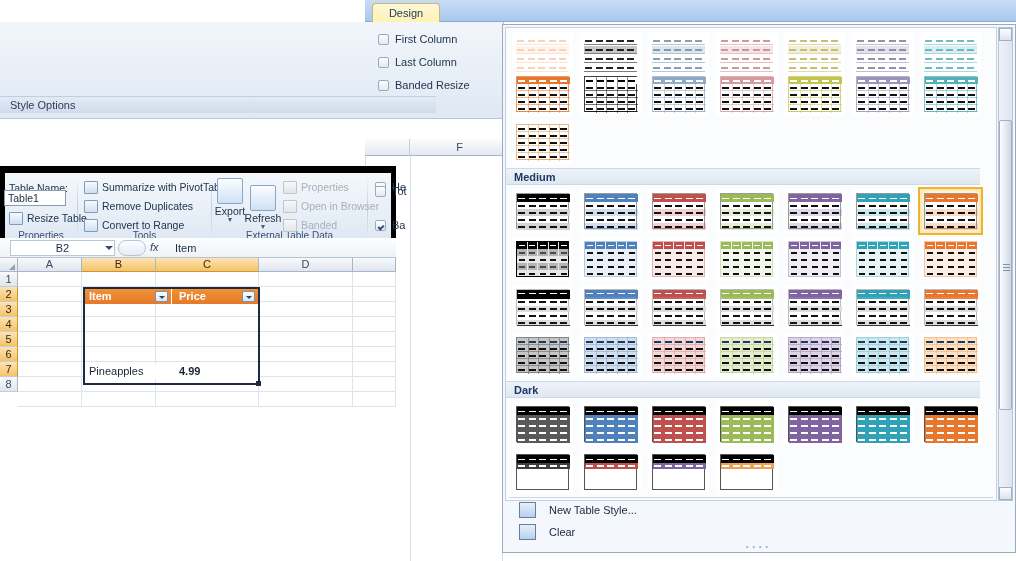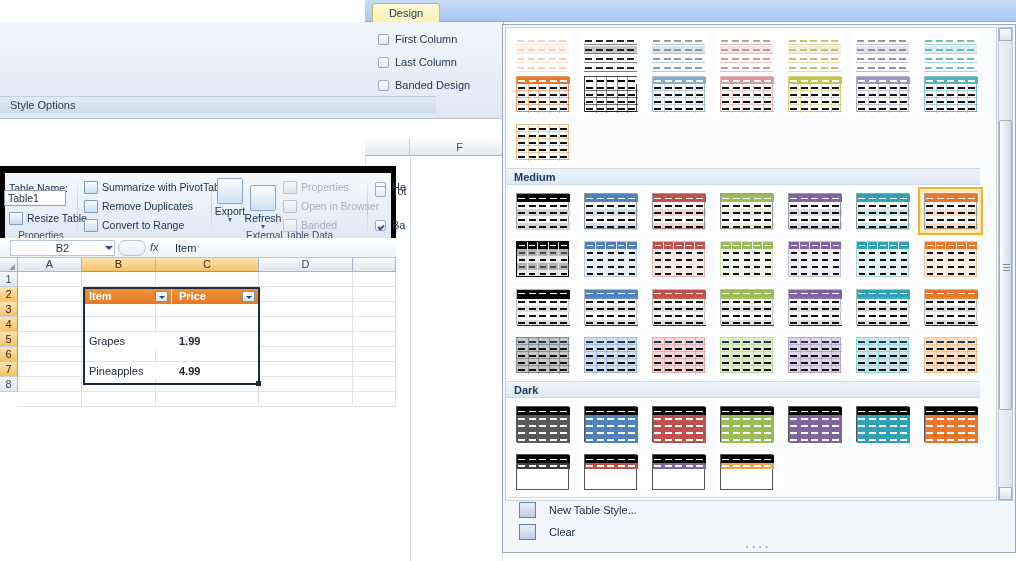--- a/index.html
+++ b/index.html
@@ -171,32 +171,35 @@
 <div id="ribbon"></div>
 <div id="ribbon-right-edge"></div>
 
 <div class="rib-chk" style="left:378px;top:33px;">
   <span class="chkbox"></span><span>First Column</span>
 </div>
 <div class="rib-chk" style="left:378px;top:56px;">
   <span class="chkbox"></span><span>Last Column</span>
 </div>
 <div class="rib-chk" style="left:378px;top:79px;">
-  <span class="chkbox"></span><span>Banded Design</span>
+  <span class="chkbox"></span><span>Banded Resize</span>
 </div>
 <div id="rib-grouplabel">Style Options</div>
 
 <div id="win">
 
   <div id="rib2"></div>
 
   <div class="rg" style="left:0;width:72px;">
     <div class="rg-label">Properties</div>
   </div>
   <div class="rg-sep" style="left:72px;"></div>
+  <div class="rg" style="left:73px;width:133px;">
+    <div class="rg-label">Tools</div>
+  </div>
   <div class="rg-sep" style="left:206px;"></div>
   <div class="rg" style="left:207px;width:155px;">
     <div class="rg-label">External Table Data</div>
   </div>
   <div class="rg-sep" style="left:362px;"></div>
   <div class="rg-bar"></div>
 
   <div class="tname-lbl" style="left:4px;top:9px;">Table Name:</div>
   <div class="small-item" style="left:4px;top:38px;">
     <span class="si-ic"></span><span>Resize Table</span>
@@ -317,24 +320,20 @@
       <div class="gcell" style="left: 353px; width: 43px; top: 134px; height: 15px;"></div>
     </div>
 
   <div id="xltable">
     <div class="xrow xhdr" style="top:0;">
       <div class="xcell-a">Item</div>
       <div class="filt" style="left:70px;"></div>
       <div class="xcell-b">Price</div>
       <div class="filt" style="left:157px;"></div>
     </div>
-    <div class="xrow" style="top:45px;background:#ffffff;">
-      <div class="xcell-a">Grapes</div>
-      <div class="xcell-b">1.99</div>
-    </div>
     <div class="xrow" style="top:75px;background:#ffffff;">
       <div class="xcell-a">Pineapples</div>
       <div class="xcell-b">4.99</div>
     </div>
     <div id="xl-resize"></div>
   </div>
 </div>
 
 <div id="gallery">
   <div id="gal-scroll">

